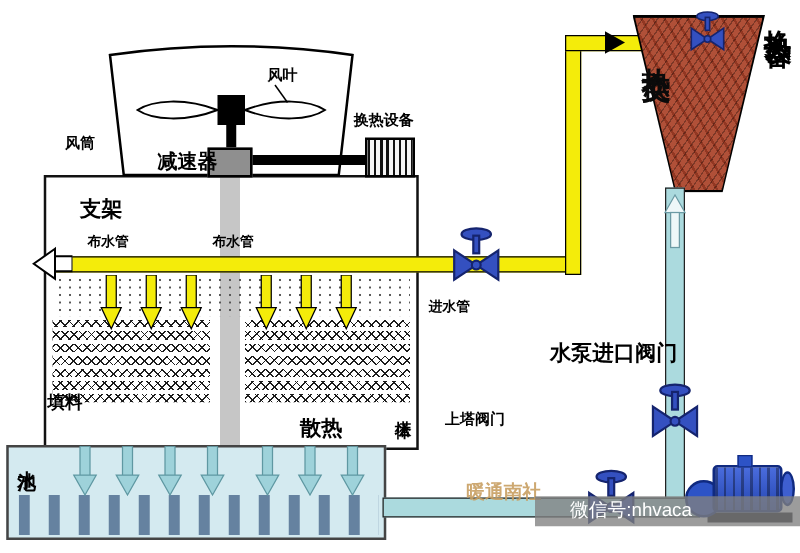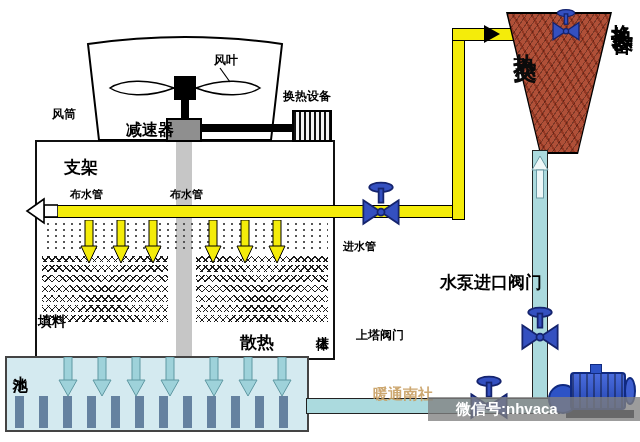--- a/index.html
+++ b/index.html
@@ -72,21 +72,21 @@
                       linear-gradient(180deg,#4a6cdd,#2445b0); }
   .pump-cap { position:absolute; left:78px; top:17px; width:12px; height:28px; border-radius:50%;
      background:#3e5fd0; border:2px solid #102a80; }
   .pump-knob { position:absolute; left:44px; top:4px; width:12px; height:10px;
      background:var(--pump-blue); border:1.5px solid #102a80; }
   .pump-base { position:absolute; left:20px; top:50px; width:68px; height:8px; background:#15161a; }
 
   
   .wm-brand { left:362px; top:385px; font-size:15px; font-weight:700; color:var(--watermark-tan); opacity:.9;margin-left:11px; }
   .wm-bar { left:428px; top:397px; width:212px; height:24px; background:rgba(128,128,128,.78);
-            color:#fff; font-size:15px; font-weight:700; line-height:24px; padding-left:28px; }
+            color:#fff; font-size:15px; font-weight:400; line-height:24px; padding-left:28px; }
 
   
   .hx-label { left:512px; top:36px; font-size:23px; color:#0b0b0b; height:110px; }
   .equip-label { left:610px; top:6px; font-size:22px; height:122px; letter-spacing:3px; }
 </style>
 </head>
 <body>
 
 <div class="stage">
 

